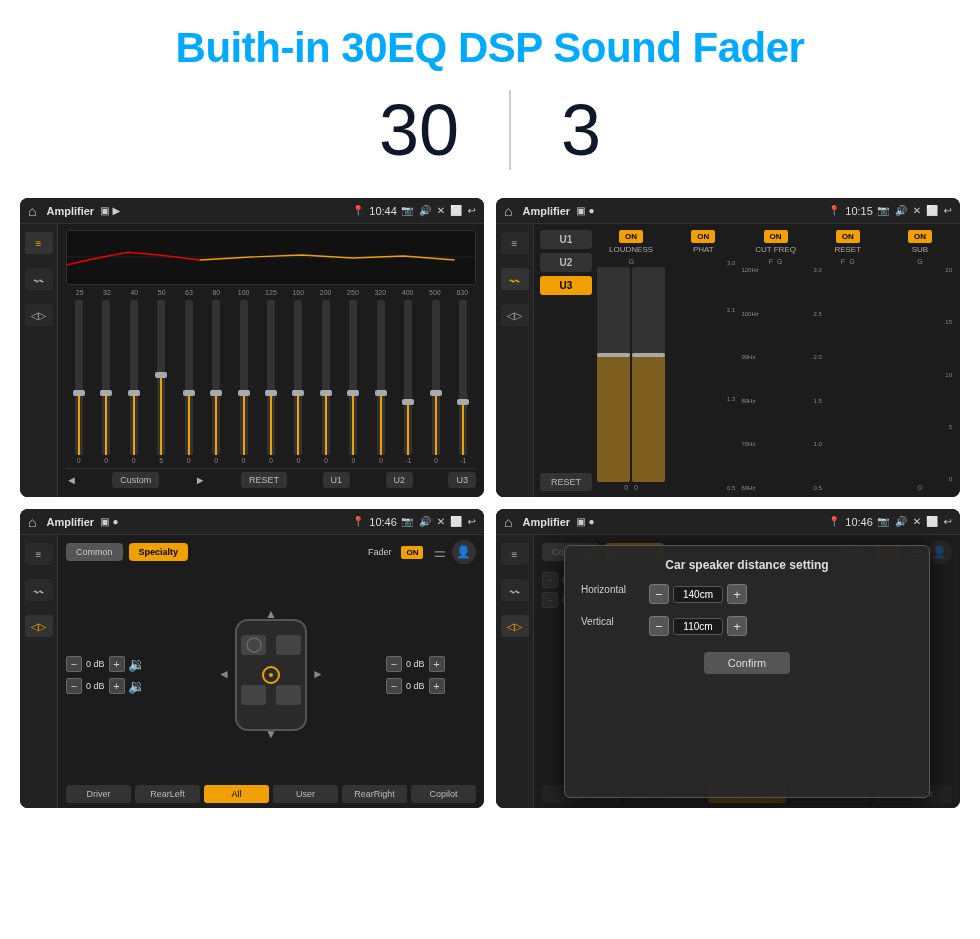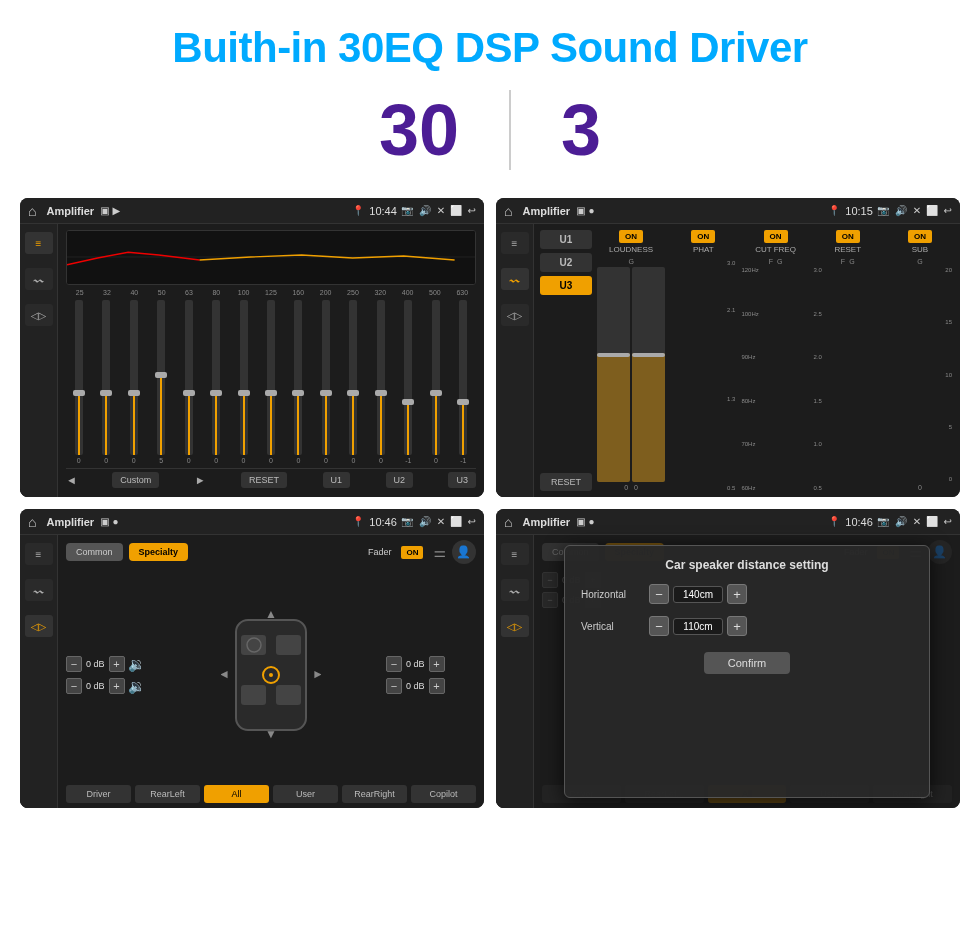--- a/index.html
+++ b/index.html
@@ -34,22 +34,22 @@
       width: 100%;
     }
     .stat-block {
       display: flex;
       align-items: center;
       gap: 10px;
       padding: 0 50px;
     }
     .stat-number {
       font-size: 72px;
-      font-weight: 700;
-      color: #4c1d95;
+      font-weight: 400;
+      color: #0f172a;
       line-height: 1;
     }
     .stat-label {
       font-size: 17px;
       color: #333;
       line-height: 1.3;
       max-width: 120px;
     }
     .stat-divider {
       width: 2px;
@@ -374,21 +374,20 @@
       box-shadow: 0 4px 20px rgba(0,0,0,0.7);
     }
     .dist-title {
       font-size: 12px;
       color: #ddd;
       font-weight: bold;
       text-align: center;
     }
     .dist-row {
       display: flex;
-      align-items: center;
       gap: 8px;
       width: 100%;
     }
     .dist-row-label {
       font-size: 10px;
       color: #ccc;
       width: 60px;
     }
     .dist-control {
       display: flex;
@@ -437,21 +436,21 @@
       left: 0;
       text-align: center;
       font-size: 9px;
       color: #888;
       font-style: italic;
     }
   </style>
 </head>
 <body>
 
-<h1 class="page-title">Buith-in 30EQ DSP Sound Driver</h1>
+<h1 class="page-title">Buith-in 30EQ DSP Sound Fader</h1>
 
 <div class="stats-row">
   <div class="stat-block">
     <span class="stat-number">30</span>
   </div>
   <div class="stat-divider"></div>
   <div class="stat-block">
     <span class="stat-number">3</span>
   </div>
 </div>

